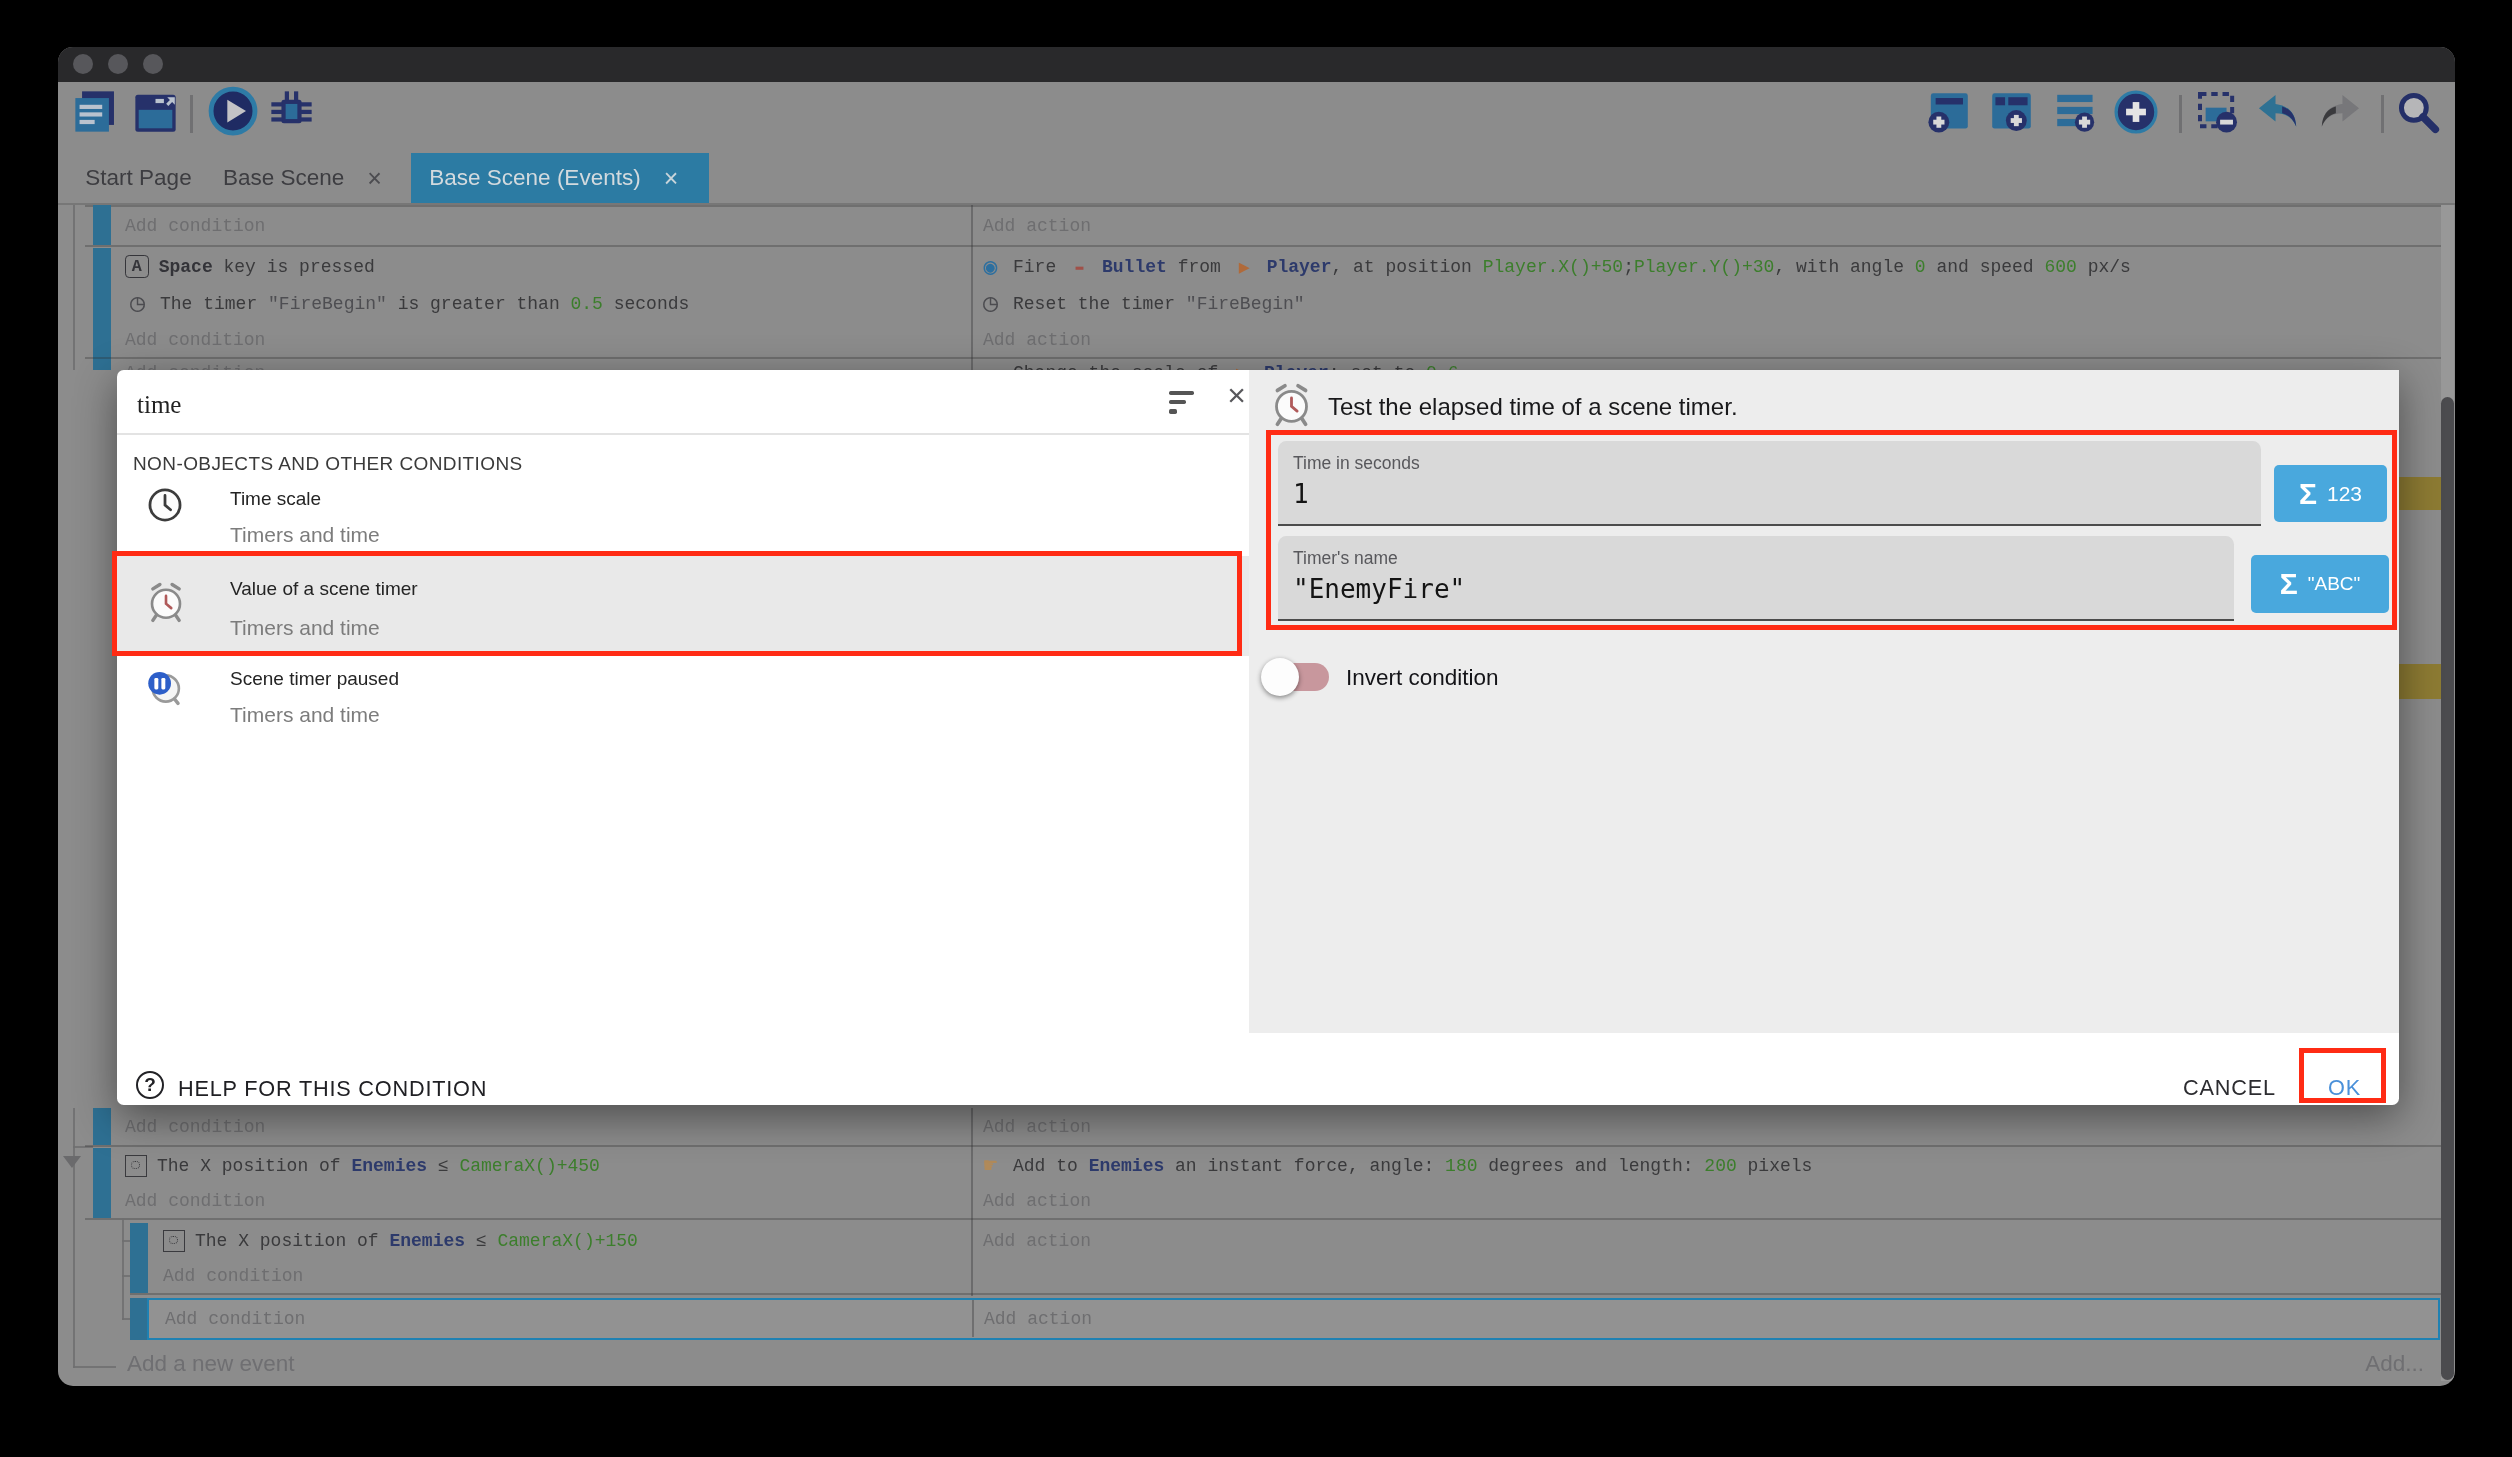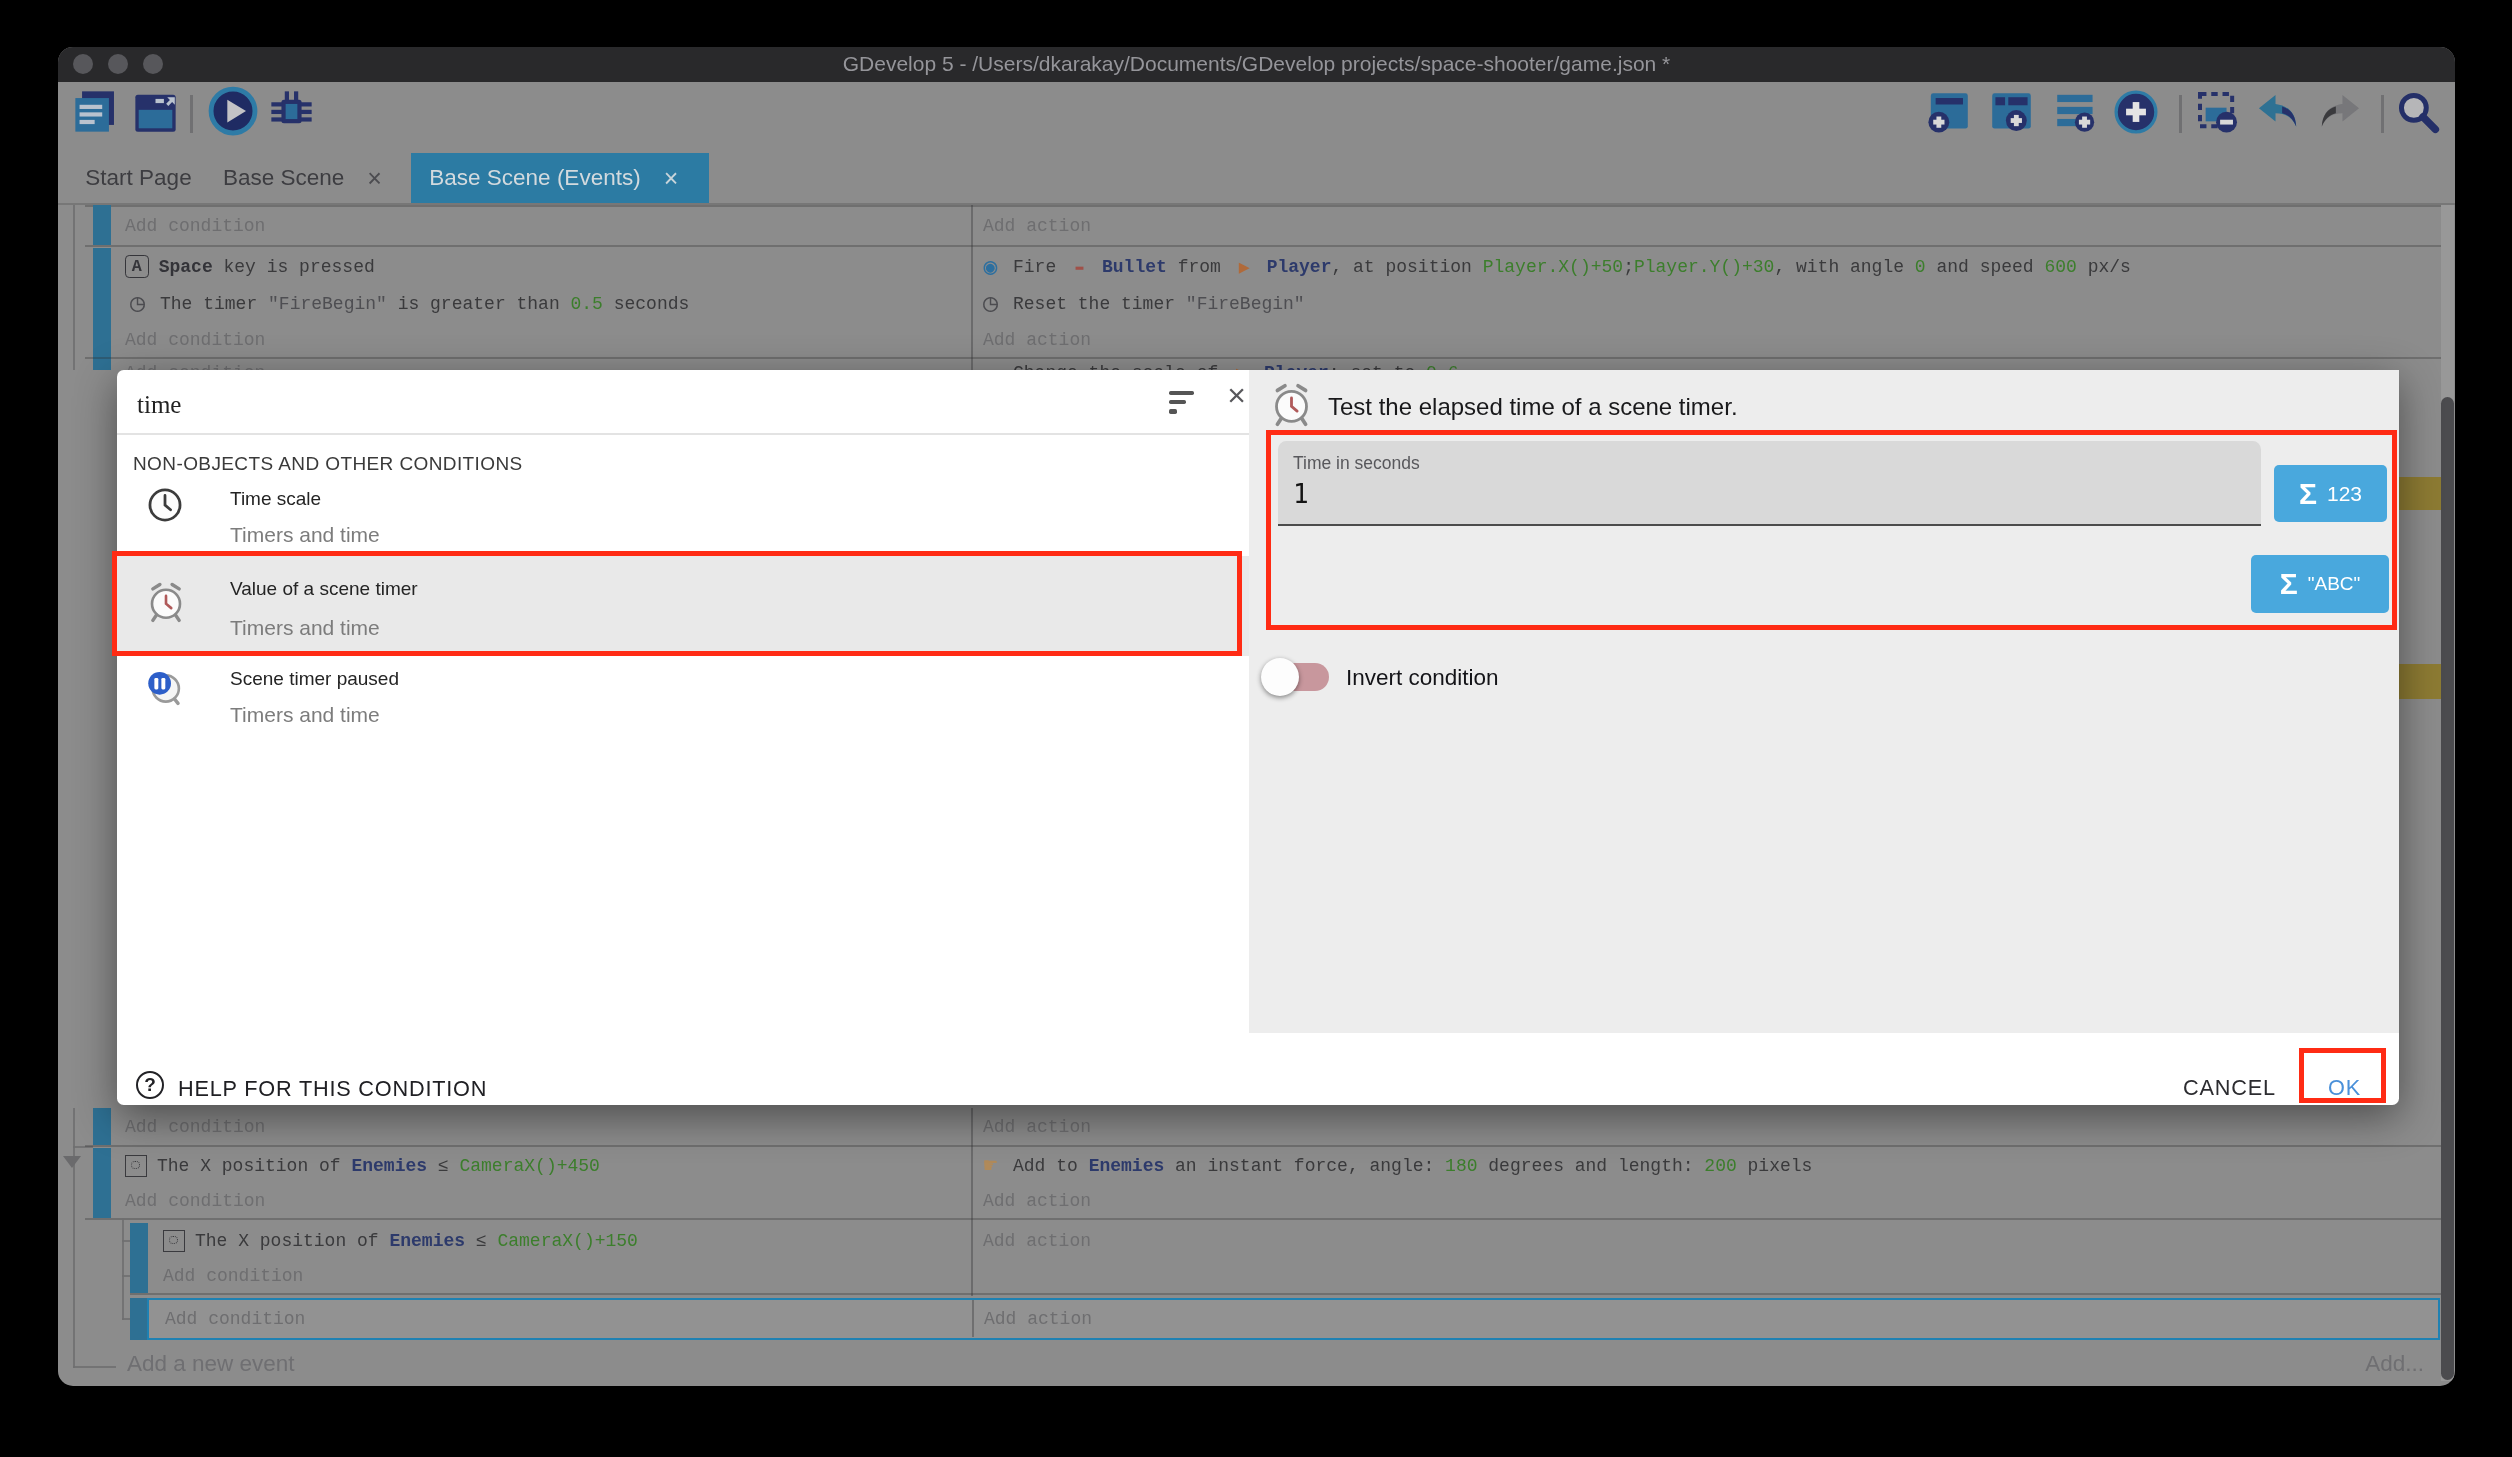--- a/index.html
+++ b/index.html
@@ -74,21 +74,20 @@
 </head>
 <body>
 
 <div class="abs window">
 <div class="abs wc">
 
   <div class="abs titlebar"></div>
   <div class="abs tl" style="left:73px"></div>
   <div class="abs tl" style="left:108px"></div>
   <div class="abs tl" style="left:143px"></div>
-  <div class="abs title-text">GDevelop 5 - /Users/dkarakay/Documents/GDevelop projects/space-shooter/game.json *</div>
 
   <div class="abs" style="left:72px;top:88px">
     <svg width="47" height="47" viewBox="0 0 56 56">
           <rect x="12" y="4" width="38" height="40" fill="#26316a"></rect>
           <rect x="4" y="12" width="40" height="40" fill="#2c6c99"></rect>
           <rect x="9" y="20" width="27" height="5" fill="#b9c2ce"></rect>
           <rect x="9" y="29" width="27" height="5" fill="#b9c2ce"></rect>
           <rect x="9" y="38" width="18" height="5" fill="#b9c2ce"></rect>
         </svg>
   </div>
@@ -403,20 +402,24 @@
 
   <div class="abs z32 field-box" style="left:1278px;top:441px;width:983px;height:85px">
     <div class="abs field-label" style="left:15px;top:11.7px">Time in seconds</div>
     <div class="abs field-value" style="left:15px;top:38px">1</div>
   </div>
   <div class="abs z32 sigma-btn" style="left:2274px;top:465px;width:113px;height:57px">
     <span class="sigma-sym">Σ</span>
     <span class="sigma-lab">123</span>
   </div>
 
+  <div class="abs z32 field-box" style="left:1278px;top:536px;width:956px;height:85px">
+    <div class="abs field-label" style="left:15px;top:11.7px">Timer's name</div>
+    <div class="abs field-value" style="left:15px;top:38px">"EnemyFire"</div>
+  </div>
   <div class="abs z32 sigma-btn" style="left:2251px;top:555px;width:138px;height:58px">
     <span class="sigma-sym">Σ</span>
     <span class="sigma-lab" style="font-size:19px">"ABC"</span>
   </div>
 
   <div class="abs z32 toggle-track" style="left:1269px;top:663px"></div>
   <div class="abs z32 toggle-knob" style="left:1261px;top:658px"></div>
   <div class="abs z32" style="left:1346px;top:665px;font-size:22.5px;color:#141418">Invert condition</div>
 
   <div class="abs red-rect" style="left:112px;top:551px;width:1130px;height:105px"></div>

